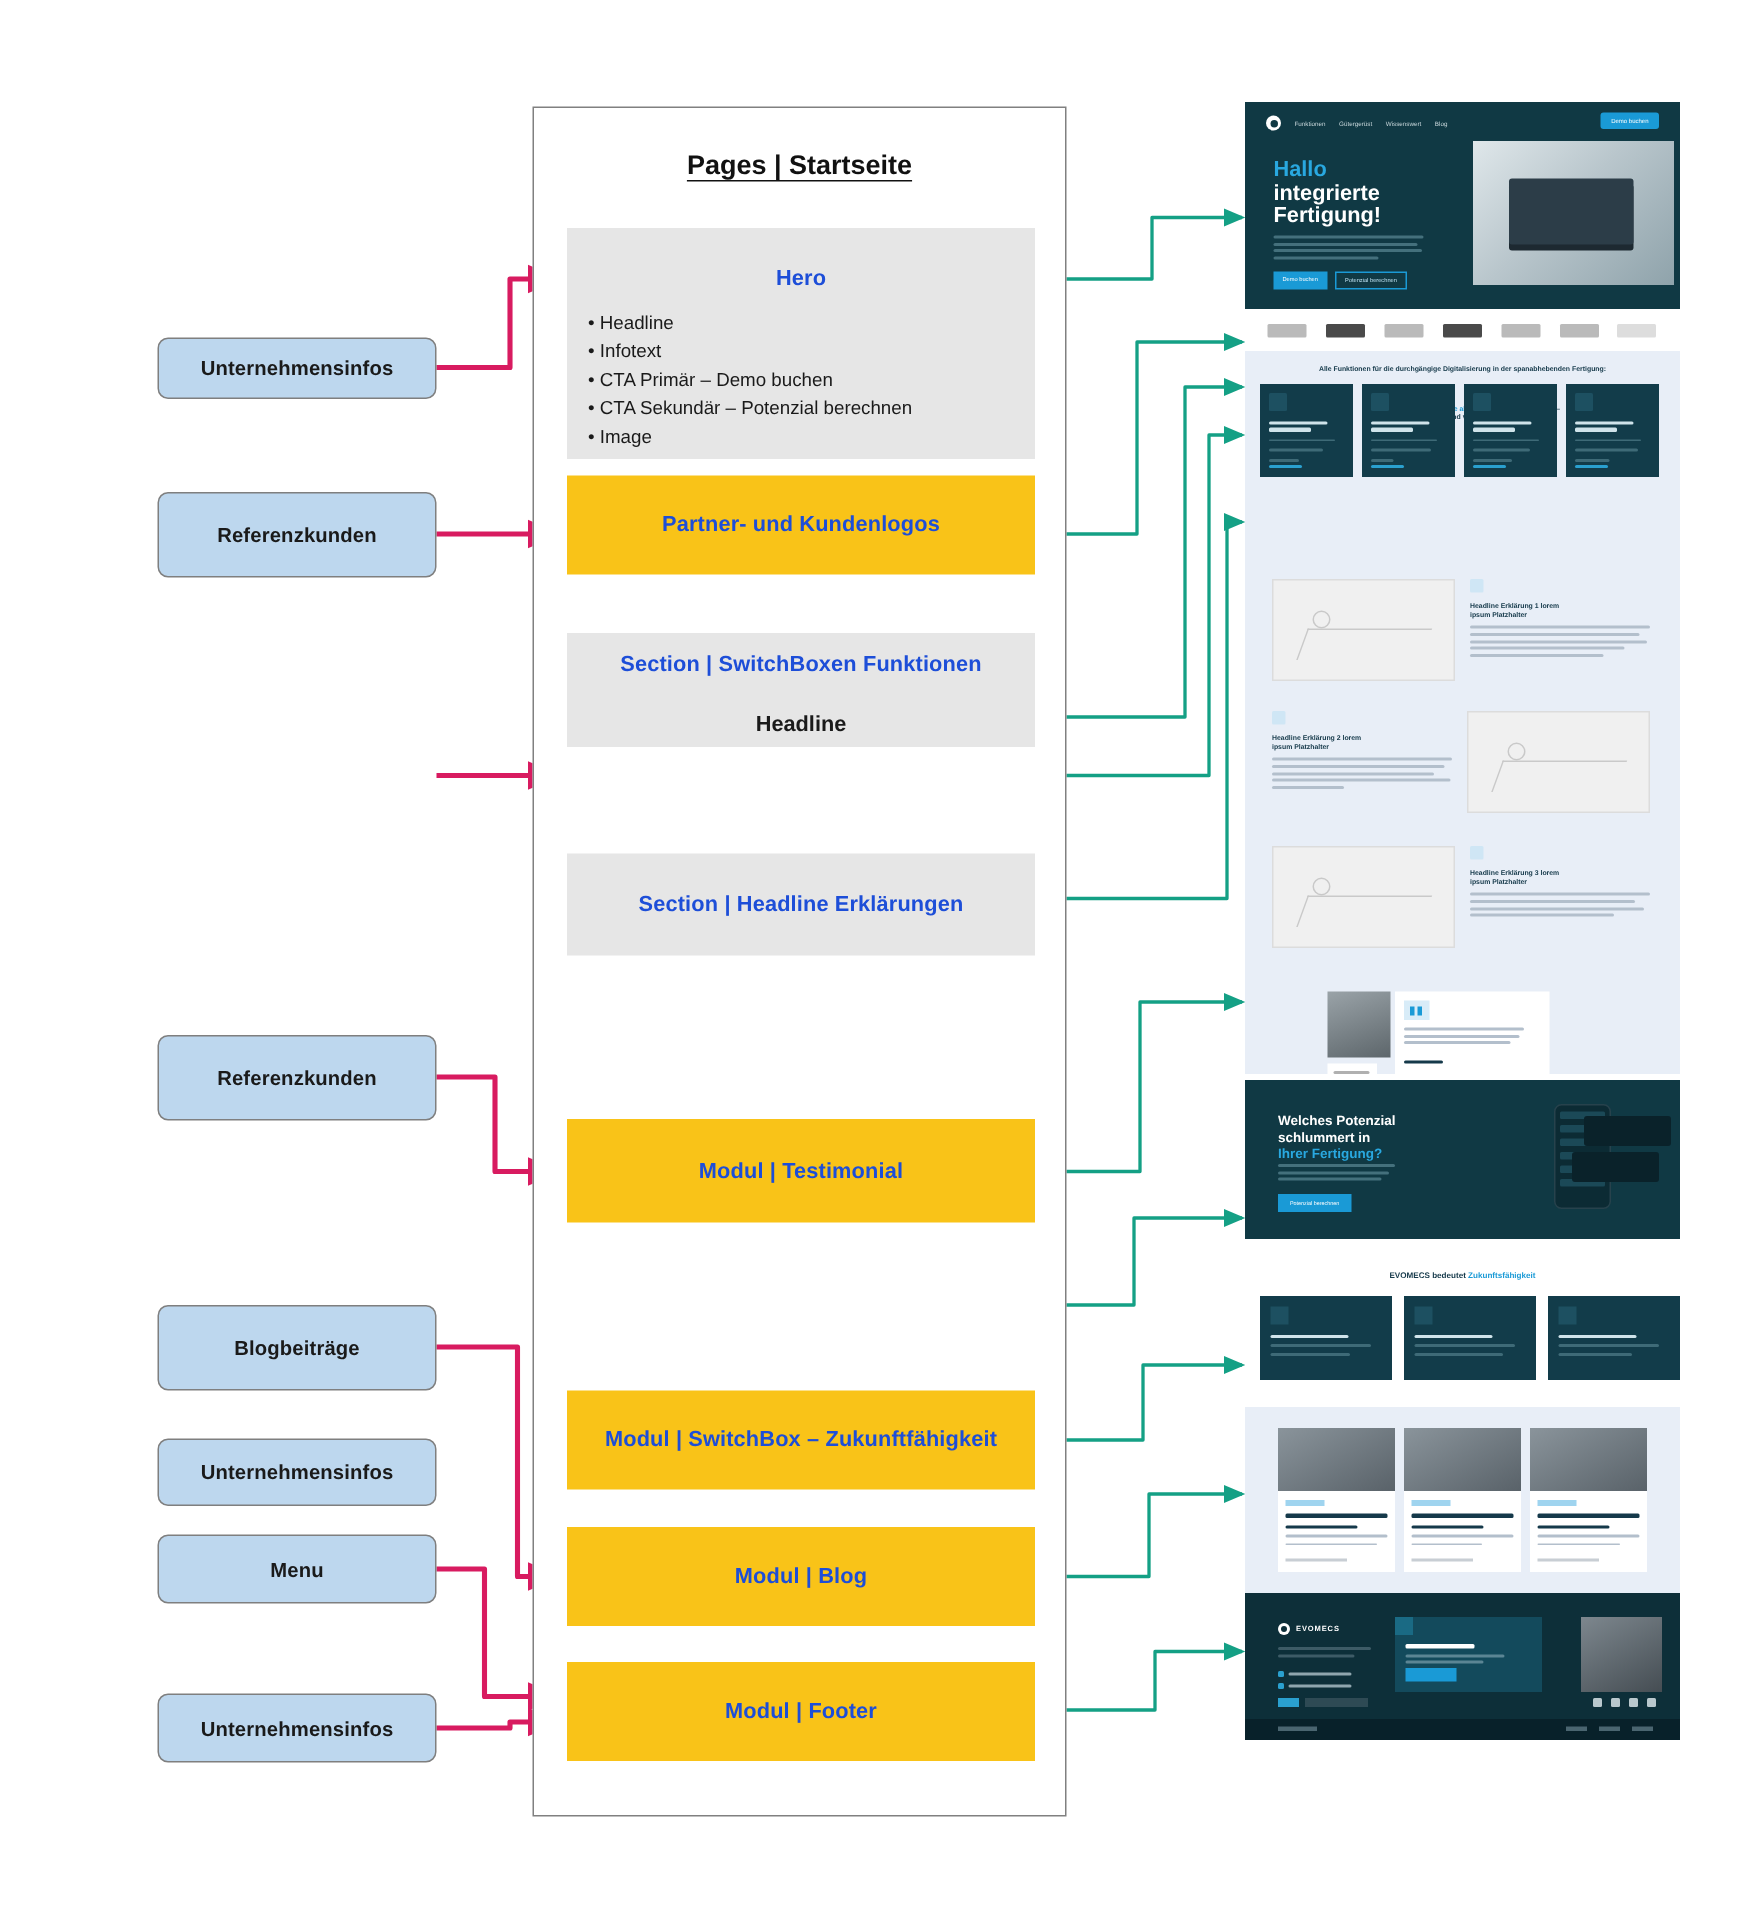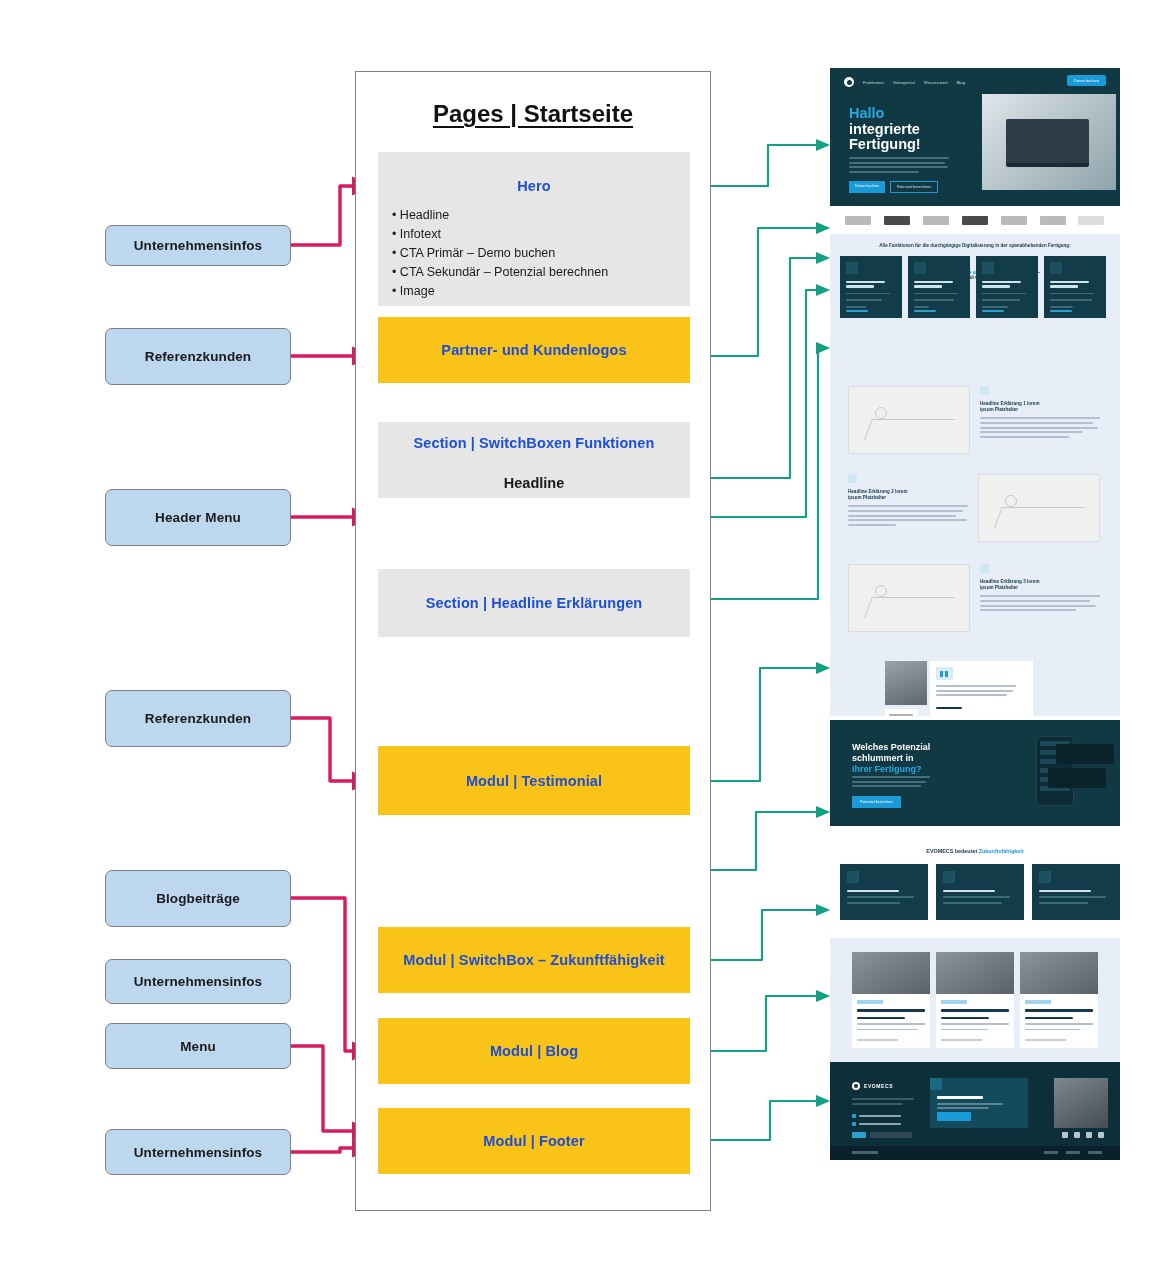--- a/index.html
+++ b/index.html
@@ -46,21 +46,21 @@
     left: 355px; top: 71px;
     width: 356px; height: 1140px;
     background: #ffffff;
     border: 1.5px solid #808080;
   }
   #page-title {
     position: absolute;
     left: 0; top: 28px;
     width: 100%;
     text-align: center;
-    font-size: 24px;
+    font-size: 18px;
     font-weight: bold;
     color: #111111;
     text-decoration: underline;
     text-underline-offset: 4px;
   }
 
   .blk {
     position: absolute;
     left: 22px;
     width: 312px;
@@ -264,23 +264,20 @@
       <path d="M694,1140 H770 V1101 H828"></path>
     </g>
   </svg>
 
   <div class="src-box" style="left:105px; top:225px; width:186px; height:41px;">
     <span>Unternehmensinfos</span>
   </div>
   <div class="src-box" style="left:105px; top:328px; width:186px; height:57px;">
     <span>Referenzkunden</span>
   </div>
-  <div class="src-box" style="left:105px; top:489px; width:186px; height:57px;">
-    <span>Header Menu</span>
-  </div>
   <div class="src-box" style="left:105px; top:690px; width:186px; height:57px;">
     <span>Referenzkunden</span>
   </div>
   <div class="src-box" style="left:105px; top:870px; width:186px; height:57px;">
     <span>Blogbeiträge</span>
   </div>
   <div class="src-box" style="left:105px; top:959px; width:186px; height:45px;">
     <span>Unternehmensinfos</span>
   </div>
   <div class="src-box" style="left:105px; top:1023px; width:186px; height:46px;">

